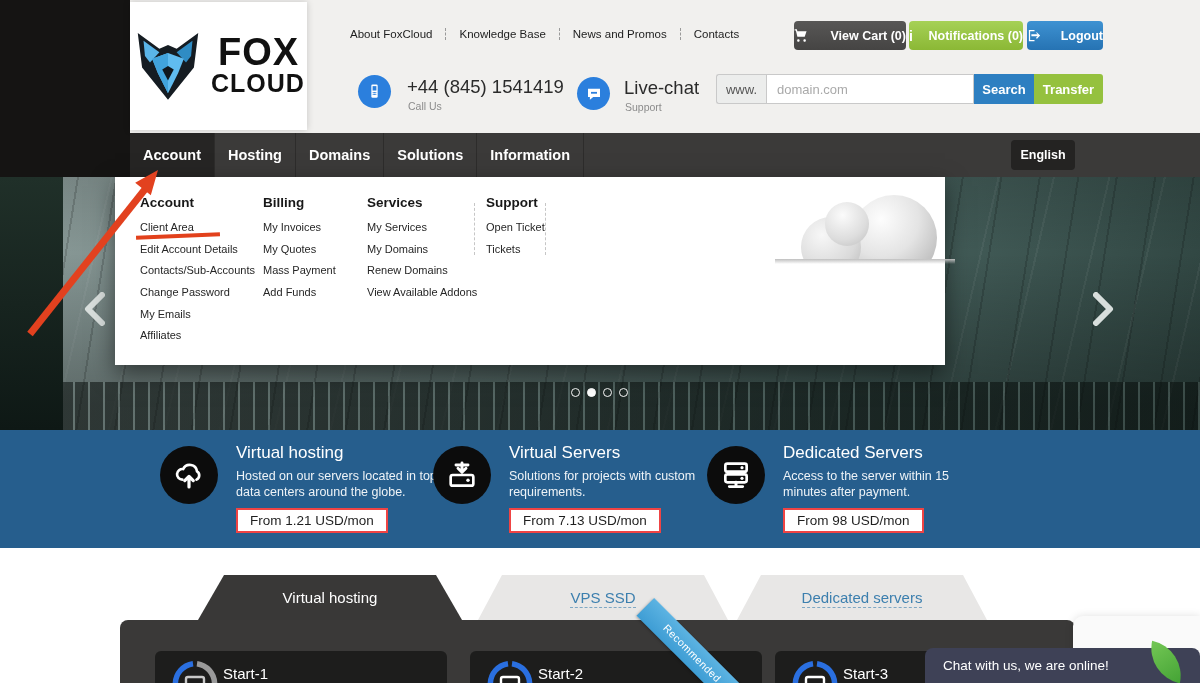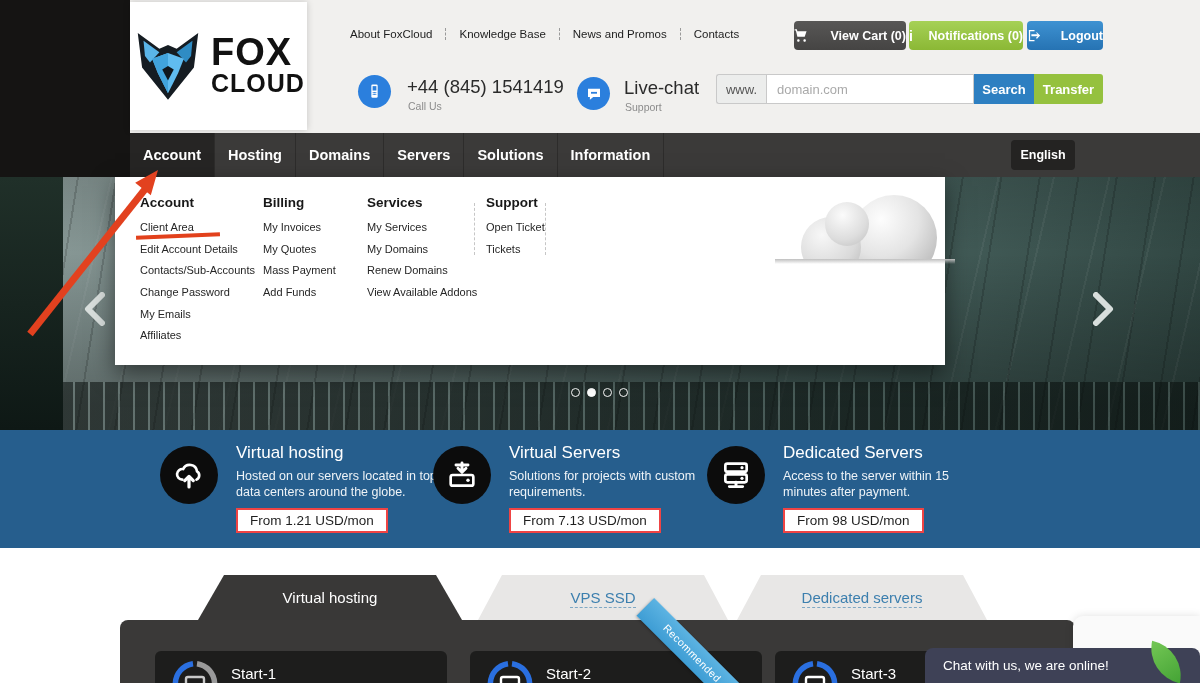--- a/index.html
+++ b/index.html
@@ -6,21 +6,21 @@
   body { background:#888; }
   .page { position:relative; width:1200px; height:683px; overflow:hidden; background:#fff;
           font-family:"Liberation Sans", sans-serif; margin:0 auto; }
 
   
   .header { position:absolute; left:0; top:0; width:1200px; height:133px; background:#f1f0ee;margin-left:28px; }
   .left-dark { position:absolute; left:0; top:0; width:130px; height:177px; background:#151413; z-index:3; }
   .logo-card { position:absolute; left:130px; top:2px; width:177px; height:128px; background:#fff;
                box-shadow:0 0 7px rgba(0,0,0,.18); z-index:4; display:flex; align-items:center;
                justify-content:center; gap:7px; cursor:pointer; }
-  .logo-word1 { font-size:38px; font-weight:bold; color:#111; line-height:34px; letter-spacing:1px; }
+  .logo-word1 { font-size:38px; font-weight:bold; color:#111; line-height:34px; letter-spacing:1px;margin-left:7px; }
   .logo-word2 { font-size:25px; font-weight:bold; color:#111; letter-spacing:1px; }
   .top-links { position:absolute; left:322px; top:28px; display:flex; z-index:2; }
   .top-link { font-size:11.5px; color:#1d1d1d; padding:0 13px; border-right:1px dashed #9a9a9a; cursor:pointer; white-space:nowrap; }
   .top-link:first-child { padding-left:0; }
   .top-link:last-child { border-right:none; }
   .hdr-btn { position:absolute; top:21px; height:29px; border-radius:4px; color:#fff; font-weight:bold;
              font-size:12.5px; display:flex; align-items:center; justify-content:space-between; gap:6px;
              z-index:2; cursor:pointer; }
   .btn-cart   { left:766px; width:112px; background:linear-gradient(#585756,#454443); }
   .btn-notif  { left:881px; width:114px; background:linear-gradient(#a6d156,#8bb835); }
@@ -115,21 +115,21 @@
   .tab-light { background:#e8e7e6; }
   .tab2 { left:478px; width:250px; clip-path:polygon(0% 100%, 24px 0%, 226px 0%, 100% 100%); }
   .tab3 { left:737px; width:250px; clip-path:polygon(0% 100%, 24px 0%, 226px 0%, 100% 100%); }
   .tab-link { color:#3c7fae; border-bottom:1px dashed #7fa8c4; padding-bottom:1px; }
   .plans-panel { position:absolute; left:120px; top:620px; width:955px; height:63px; background:#3a3938;
                  border-radius:8px 8px 0 0; z-index:2; }
   .plan-card { position:absolute; top:31px; width:292px; height:32px; background:#1d1d1c;
                border-radius:6px 6px 0 0; overflow:visible; cursor:pointer; }
   .card1 { left:35px; } .card2 { left:350px; } .card3 { left:655px; }
   .gauge { position:absolute; left:13px; top:6px; }
-  .plan-name { position:absolute; left:76px; top:14px; color:#fff; font-size:15px; }
+  .plan-name { position:absolute; left:68px; top:14px; color:#fff; font-size:15px; }
   .ribbon { position:absolute; left:626px; top:641px; width:132px; height:25px;
             background:linear-gradient(#5cb3e2,#3e9dd4); transform:rotate(45deg); z-index:4; color:#fff;
             font-size:10.5px; text-align:center; line-height:25px; letter-spacing:.5px;
             box-shadow:0 1px 3px rgba(0,0,0,.3); }
 
   
   .chat-back { position:absolute; left:1073px; top:616px; width:127px; height:67px; background:#fafafa;
                border-radius:10px 0 0 0; z-index:6; box-shadow:0 0 8px rgba(0,0,0,.12); }
   .chat-bar { position:absolute; left:925px; top:648px; width:275px; height:35px; background:#3e4156;
               border-radius:8px 8px 0 0; z-index:7; display:flex; align-items:center; padding-left:18px;
@@ -202,21 +202,20 @@
       <button class="ds-btn ds-search">Search</button>
       <button class="ds-btn ds-transfer">Transfer</button>
     </div>
   </div>
 
   <div class="navbar">
     <div class="nav-items">
       <div class="nav-item active">Account</div>
       <div class="nav-item">Hosting</div>
       <div class="nav-item">Domains</div>
-      <div class="nav-item">Servers</div>
       <div class="nav-item">Solutions</div>
       <div class="nav-item">Information</div>
     </div>
     <div class="lang-btn">English</div>
   </div>
 
   <div class="left-dark"></div>
   <div class="logo-card">
     <svg viewBox="0 0 100 100" width="72" height="72">
       <polygon points="8,4 38,26 50,21 62,26 92,4 86,52 50,97 14,52" fill="#151c22"></polygon>

